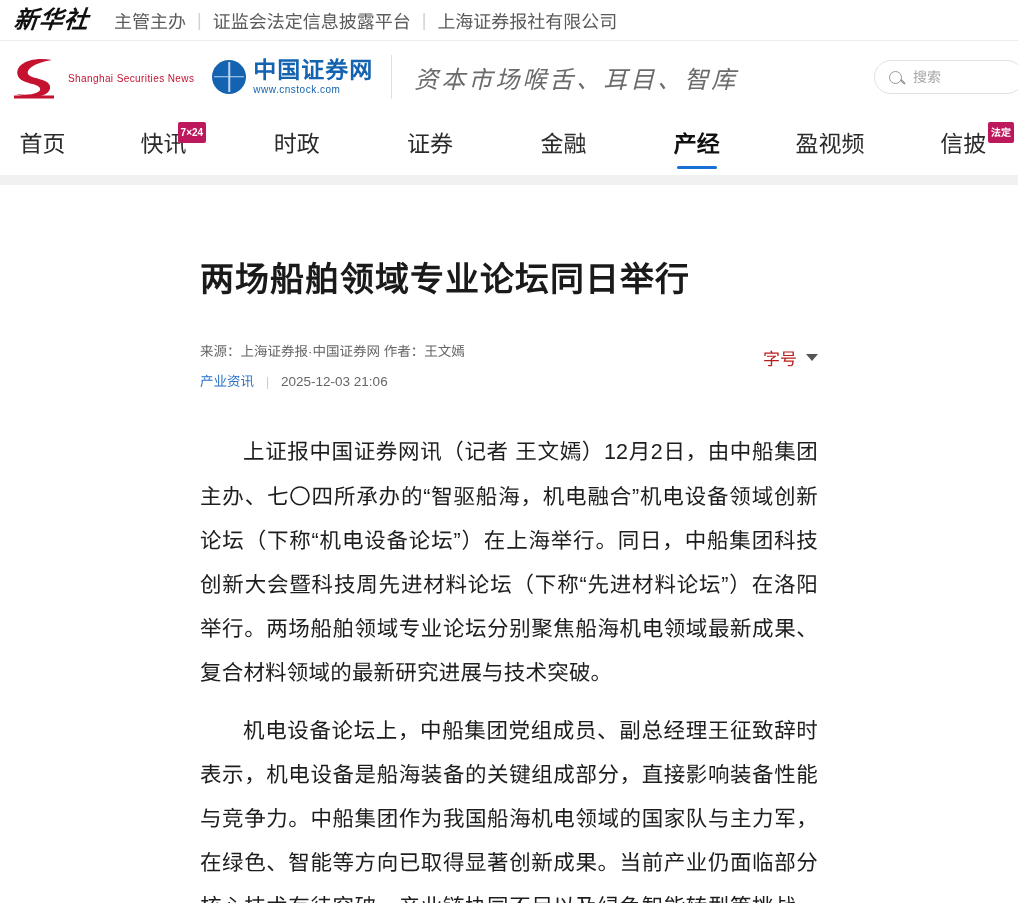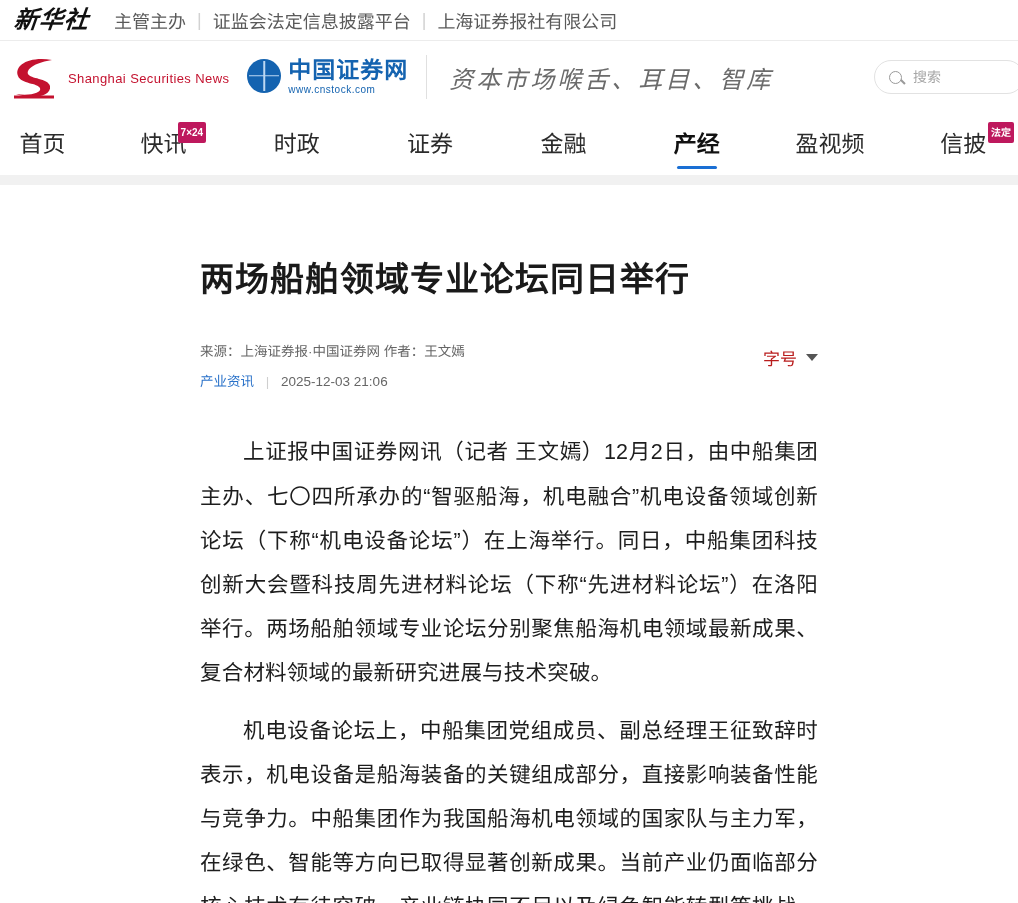--- a/index.html
+++ b/index.html
@@ -64,28 +64,28 @@
   }
   .sse-title .cn {
     font-family: "Liberation Serif", "DejaVu Serif", serif;
     font-size: 30px;
     font-weight: 700;
     color: #c4122f;
     letter-spacing: 2px;
     line-height: 1.05;
   }
   .sse-title .en {
-    font-size: 13px;
+    font-size: 10px;
     color: #c4122f;
     letter-spacing: 0.4px;
     margin-top: 2px;
   }
   .cnstock {
     display: flex;
-    align-items: flex-start;
+    align-items: center;
     margin-right: 18px;
   }
   .cnstock .globe {
     width: 34px; height: 34px;
     border-radius: 50%;
     background: #1463b0;
     position: relative;
     margin-right: 7px;
     overflow: hidden;
   }

